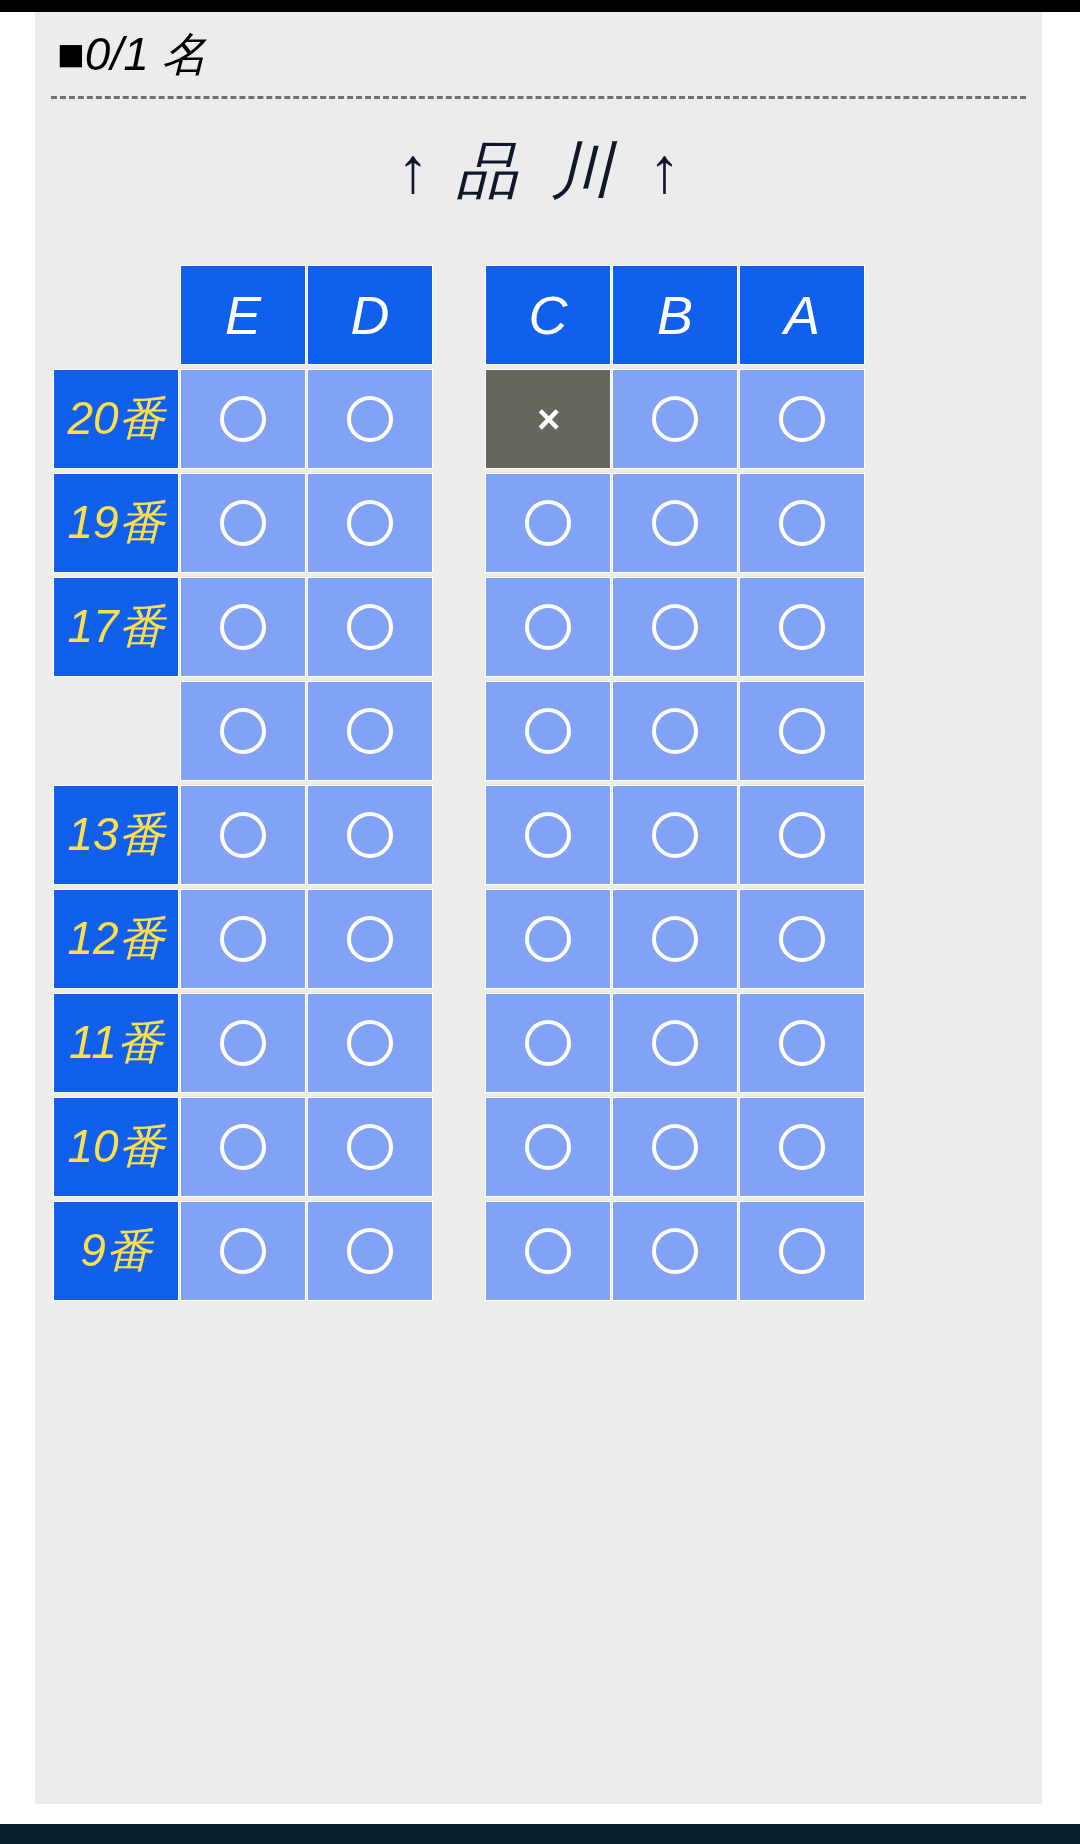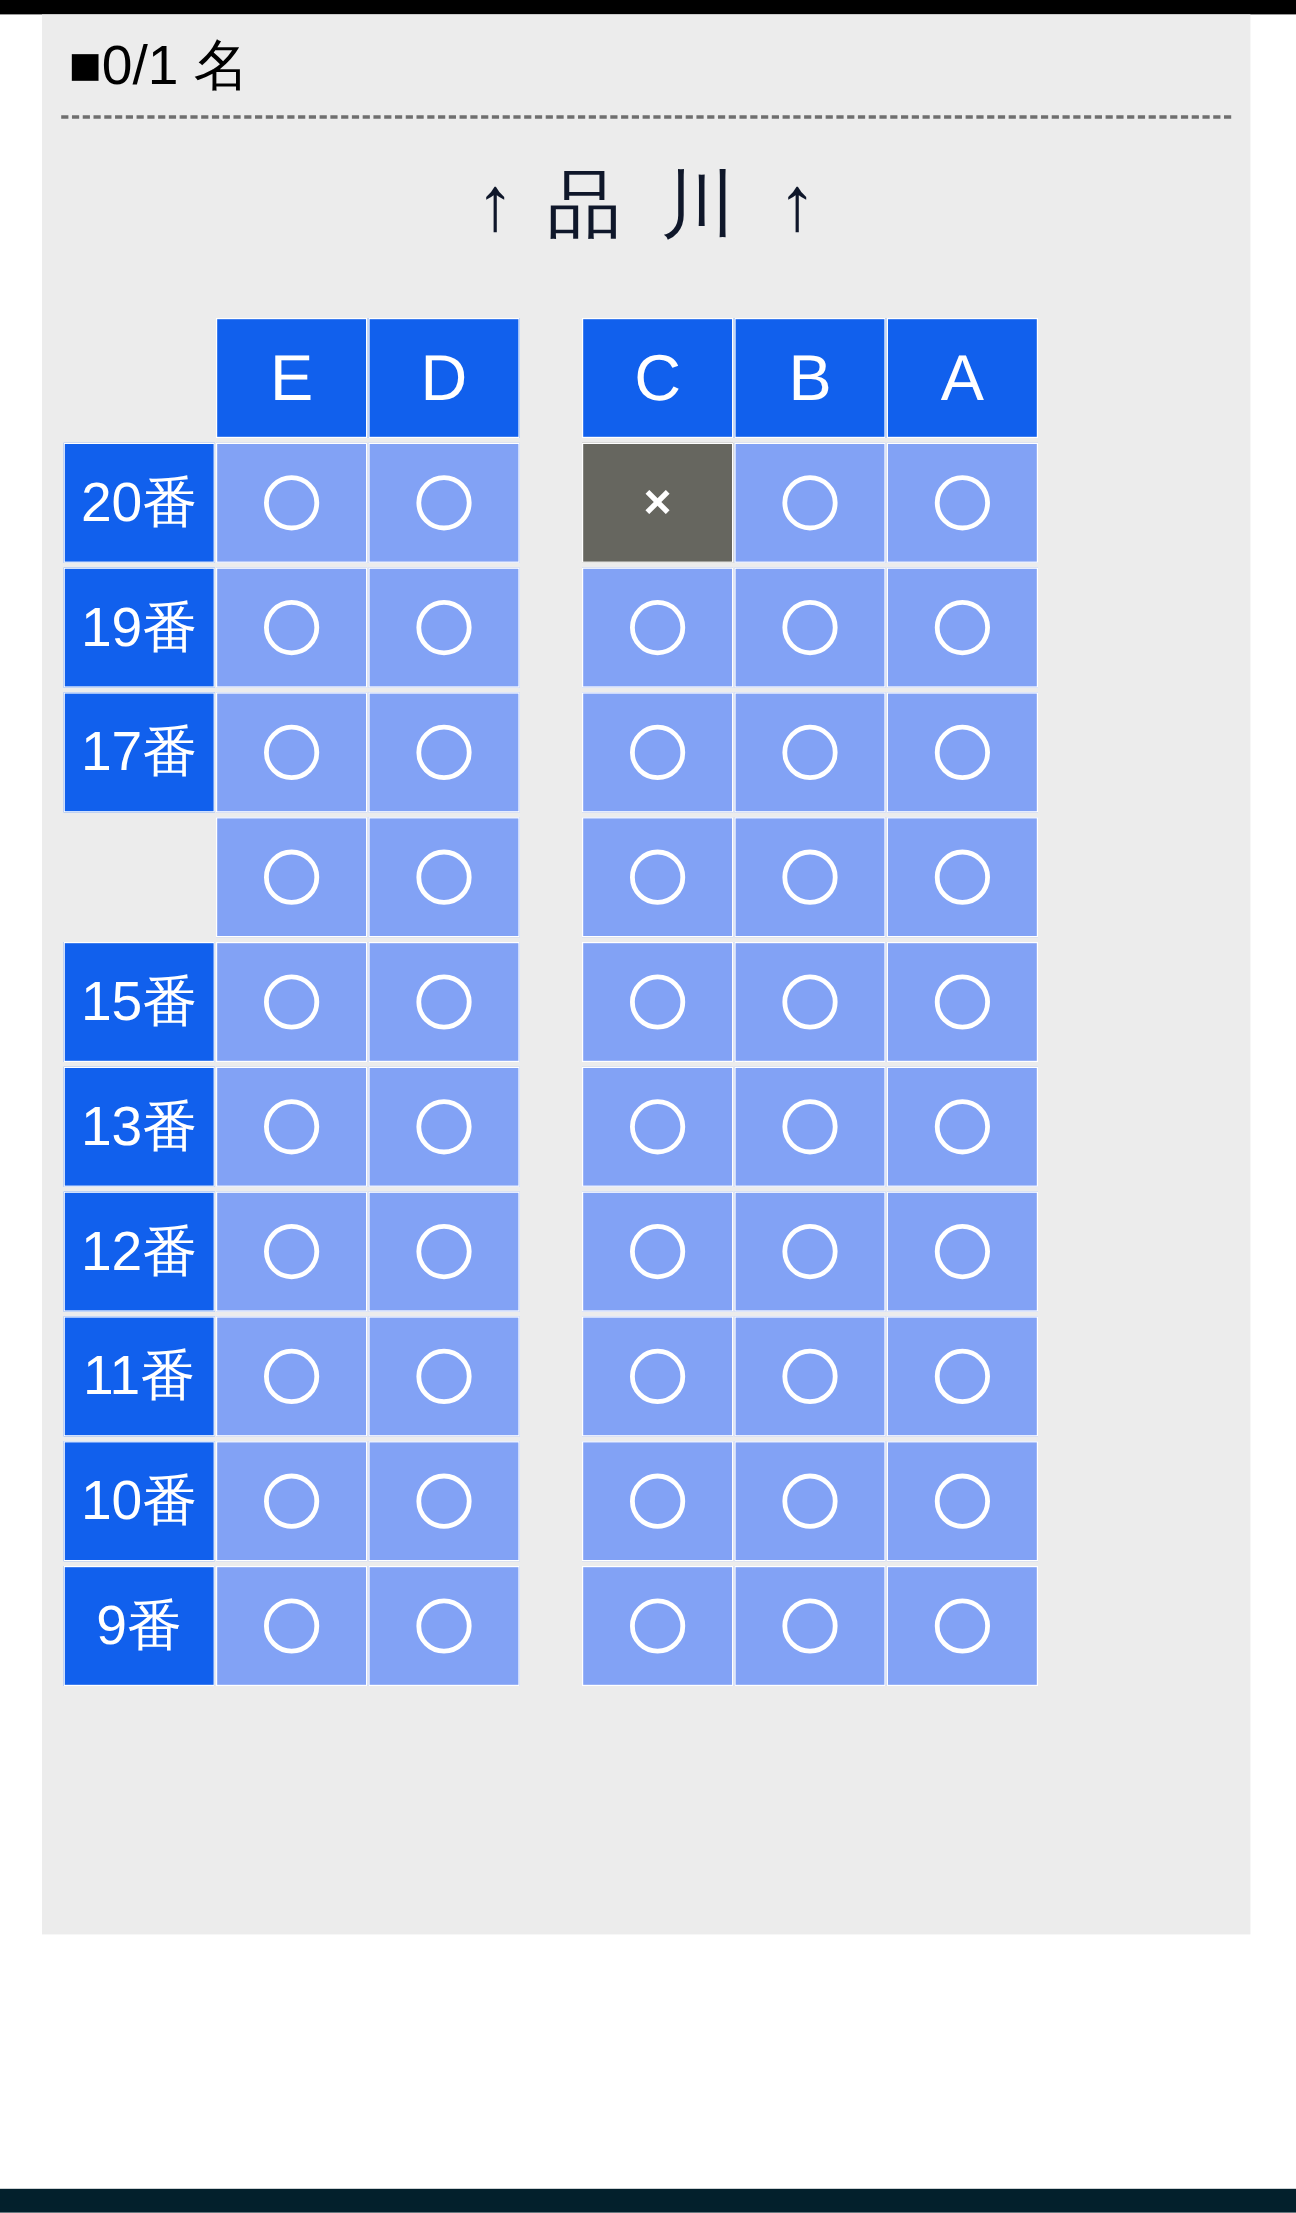--- a/index.html
+++ b/index.html
@@ -39,23 +39,24 @@
     height: 20px;
     background: #03202c;
   }
 
   
   .page {
     position: absolute;
     top: 12px;
     left: 35px;
     width: 1007px;
-    height: 1600px;
+    height: 1792px;
     background: #ececec;
     overflow: hidden;
+    font-style: italic;
   }
 
   
   .header {
     position: absolute;
     top: 0; left: 0;
     width: 1007px;
   }
   .count-line {
     position: absolute;
@@ -124,21 +125,21 @@
     color: #ffffff;
     font-size: 54px;
     display: flex;
     align-items: center;
     justify-content: center;
     border: 1px solid #ffffff;
   }
 
   .rowlabel-cell {
     background: #1160ed;
-    color: #ffffff;
+    color: #fde047;
     font-size: 46px;
     display: flex;
     align-items: center;
     justify-content: center;
     border: 1px solid #ffffff;
     white-space: nowrap;
   }
 
   .seat-cell {
     background: #82a2f5;
@@ -264,38 +265,20 @@
             <span class="seat-mark-circle"></span>
           </div>
           <div class="cell col-B seat-cell">
             <span class="seat-mark-circle"></span>
           </div>
           <div class="cell col-A seat-cell">
             <span class="seat-mark-circle"></span>
           </div>
         </div>
         <div class="grid-row">
-          <div class="cell col-label rowlabel-cell">15番</div>
-          <div class="cell col-E seat-cell">
-            <span class="seat-mark-circle"></span>
-          </div>
-          <div class="cell col-D seat-cell">
-            <span class="seat-mark-circle"></span>
-          </div>
-          <div class="cell col-C seat-cell">
-            <span class="seat-mark-circle"></span>
-          </div>
-          <div class="cell col-B seat-cell">
-            <span class="seat-mark-circle"></span>
-          </div>
-          <div class="cell col-A seat-cell">
-            <span class="seat-mark-circle"></span>
-          </div>
-        </div>
-        <div class="grid-row">
           <div class="cell col-label rowlabel-cell">13番</div>
           <div class="cell col-E seat-cell">
             <span class="seat-mark-circle"></span>
           </div>
           <div class="cell col-D seat-cell">
             <span class="seat-mark-circle"></span>
           </div>
           <div class="cell col-C seat-cell">
             <span class="seat-mark-circle"></span>
           </div>

